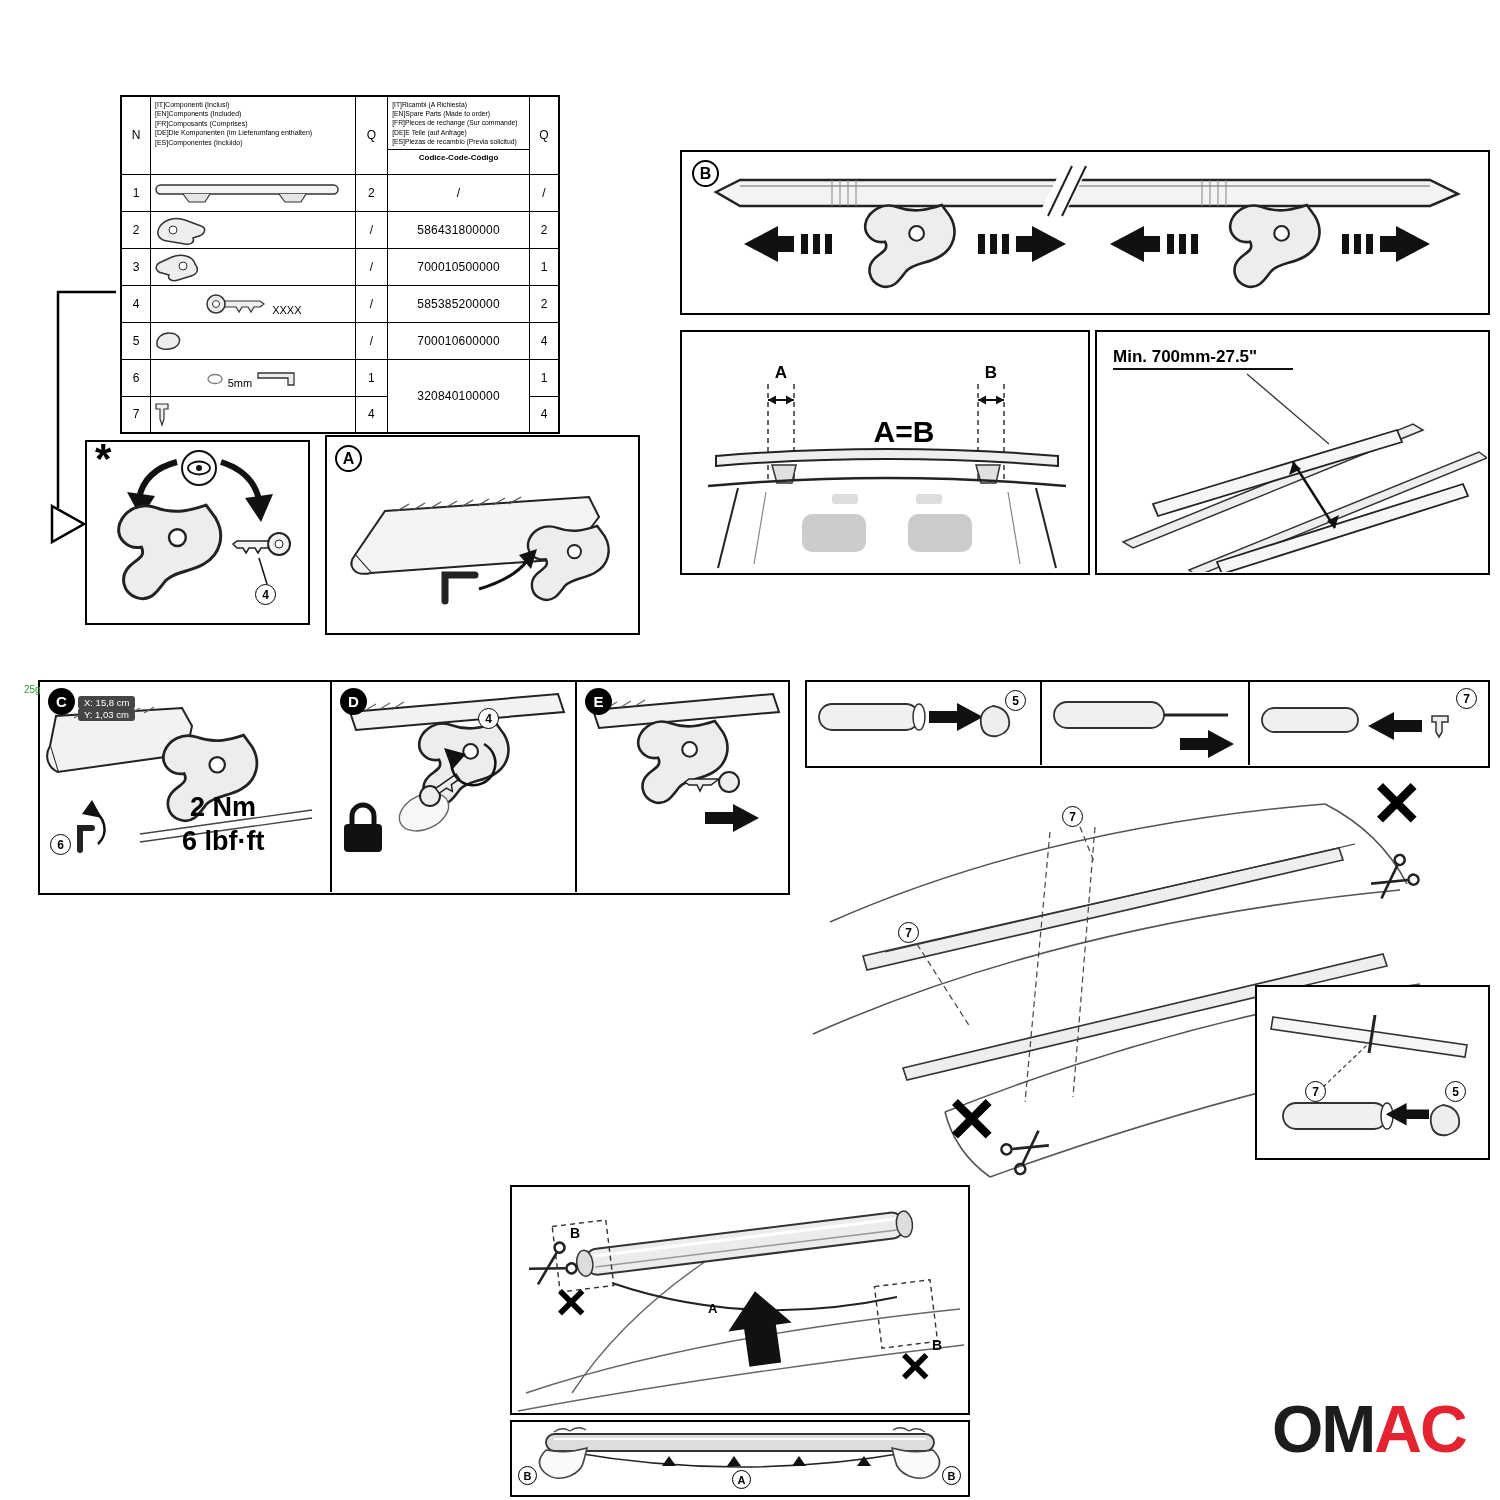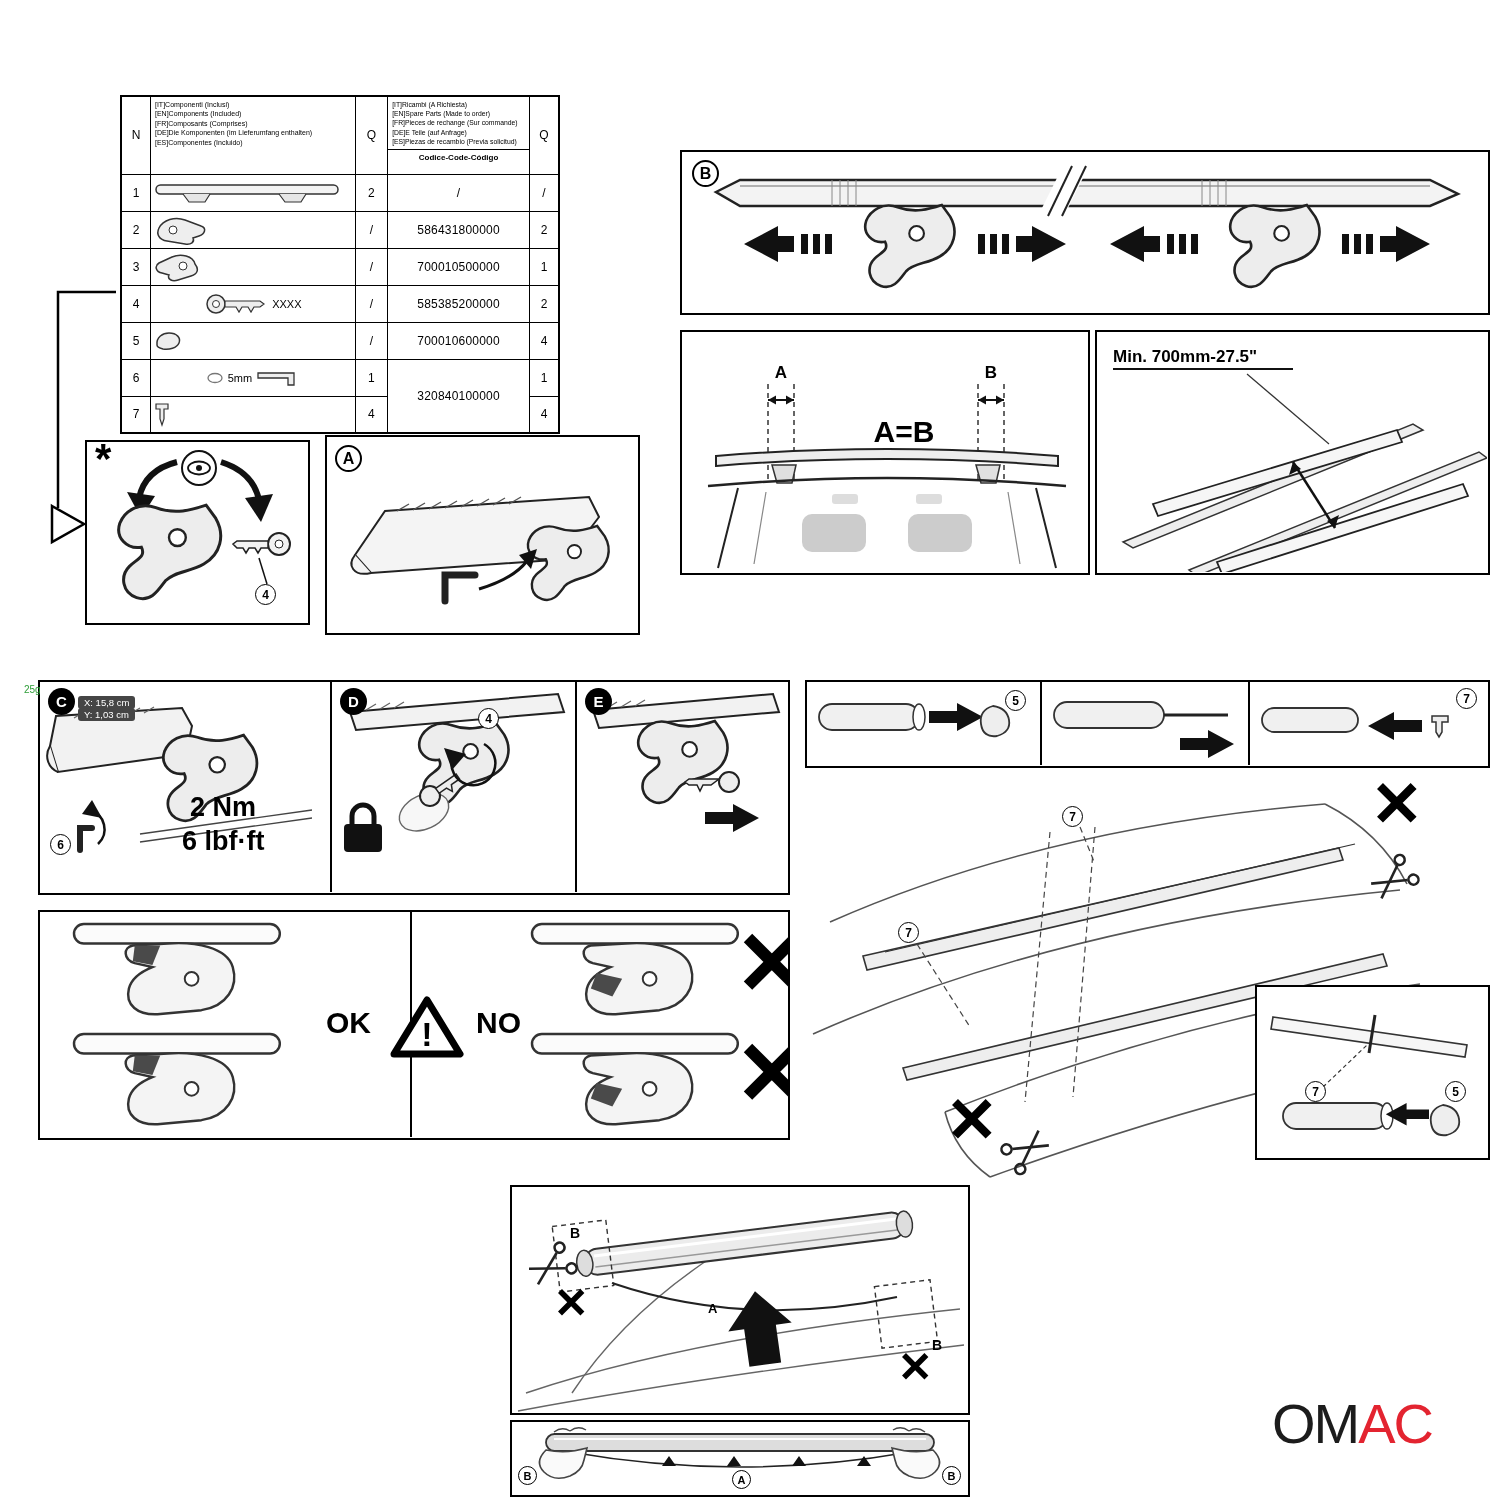--- a/index.html
+++ b/index.html
@@ -17,23 +17,23 @@
   .oklabel{position:absolute;font-size:30px;font-weight:800;z-index:4}
   .letter{position:absolute;font-weight:bold;font-size:14px;z-index:3}
   table.parts{border-collapse:collapse;width:440px;background:#fff;border:2px solid #000}
   table.parts td{border:1.5px solid #000;padding:0;text-align:center;vertical-align:middle;font-size:12px}
   table.parts td.iconcell{padding:2px}
   .hdr-lines{font-size:7px;text-align:left;line-height:1.35;padding:3px 4px}
   .hdr-lines div{white-space:nowrap;overflow:hidden}
   .codehdr{border-top:1.2px solid #000;font-size:8px;font-weight:bold;text-align:center;padding:3px 0}
   .rown{font-size:13px}
   .code{font-size:11px;letter-spacing:0.2px}
-  .iconrow{display:flex;align-items:center;justify-content:center;gap:4px}
+  .iconrow{display:flex;align-items:flex-end;justify-content:center;gap:4px}
   .iconlabel{font-size:11px}
-  .logo{position:absolute;font-size:56px;font-weight:400;letter-spacing:-2px;line-height:1}
+  .logo{position:absolute;font-size:66px;font-weight:700;letter-spacing:-2px;line-height:1}
   .logo .red{color:#e32430}
   .logo .blk{color:#1c1c1c}
   .wm{position:absolute;color:#2e9e38;font-size:10px}
   svg{display:block}
 </style>
 </head>
 <body>
 
 <div id="canvas">
 
@@ -410,42 +410,20 @@
       <line x1="122" y1="172" x2="175" y2="255"></line>
     </g>
     <use href="#scissors" transform="translate(575,110) rotate(-35)"></use>
     <use href="#scissors" transform="translate(255,375) rotate(145)"></use>
     <use href="#xmark" transform="translate(585,14) scale(0.6)"></use>
     <use href="#xmark" transform="translate(160,330) scale(0.6)"></use>
   </svg>
   <div class="ncirc" style="left:1062px;top:806px">7</div>
   <div class="ncirc" style="left:898px;top:922px">7</div>
 
-  <div class="panel" style="left:38px;top:910px;width:752px;height:230px">
-    <div class="abs" style="left:0;top:0;width:372px;height:225px;border-right:2.5px solid #000">
-      <svg class="abs" style="left:0;top:0" width="368" height="225" viewBox="0 0 368 225">
-        <use href="#clamp-good" transform="translate(34,8) scale(0.98)"></use>
-        <use href="#clamp-good" transform="translate(34,118) scale(0.98)"></use>
-      </svg>
-    </div>
-    <div class="abs" style="left:372px;top:0;width:377px;height:225px">
-      <svg class="abs" style="left:0;top:0" width="377" height="225" viewBox="0 0 377 225">
-        <use href="#clamp-bad" transform="translate(120,8) scale(0.98)"></use>
-        <use href="#clamp-bad" transform="translate(120,118) scale(0.98)"></use>
-        <use href="#xmark" transform="translate(336,26) scale(0.85) rotate(0)"></use>
-        <use href="#xmark" transform="translate(336,136) scale(0.85)"></use>
-      </svg>
-    </div>
-    <div class="oklabel" style="left:286px;top:94px">OK</div>
-    <svg class="abs" style="left:350px;top:82px;z-index:5" width="74" height="66" viewBox="0 0 74 66">
-      <path d="M37 6 L70 60 H4 Z" fill="#fff" stroke="#000" stroke-width="7" stroke-linejoin="round"></path>
-      <text x="37" y="52" font-size="34" font-weight="bold" text-anchor="middle">!</text>
-    </svg>
-    <div class="oklabel" style="left:436px;top:94px">NO</div>
-  </div>
 
   <div class="panel" style="left:1255px;top:985px;width:235px;height:175px">
     <svg class="abs" style="left:0;top:0" width="230" height="170" viewBox="0 0 230 170">
       <path d="M16 30 L210 58 L208 70 L14 42 Z" fill="#f6f6f6" stroke="#333" stroke-width="1.6"></path>
       <line x1="118" y1="28" x2="112" y2="66" stroke="#222" stroke-width="3"></line>
       <line x1="66" y1="100" x2="110" y2="58" stroke="#333" stroke-width="1.2" stroke-dasharray="4 3"></line>
       <rect x="26" y="116" width="104" height="26" rx="13" fill="#f0f0f0" stroke="#333" stroke-width="1.8"></rect>
       <ellipse cx="130" cy="129" rx="6" ry="13" fill="#fff" stroke="#333" stroke-width="1.5"></ellipse>
       <use href="#barr-r" transform="translate(172,140) rotate(180) scale(0.8)"></use>
       <path d="M186 118 q14 2 16 14 q2 12 -12 16 q-14 2 -16 -12 q-2 -14 12 -18 Z" fill="#eee" stroke="#333" stroke-width="1.8"></path>

